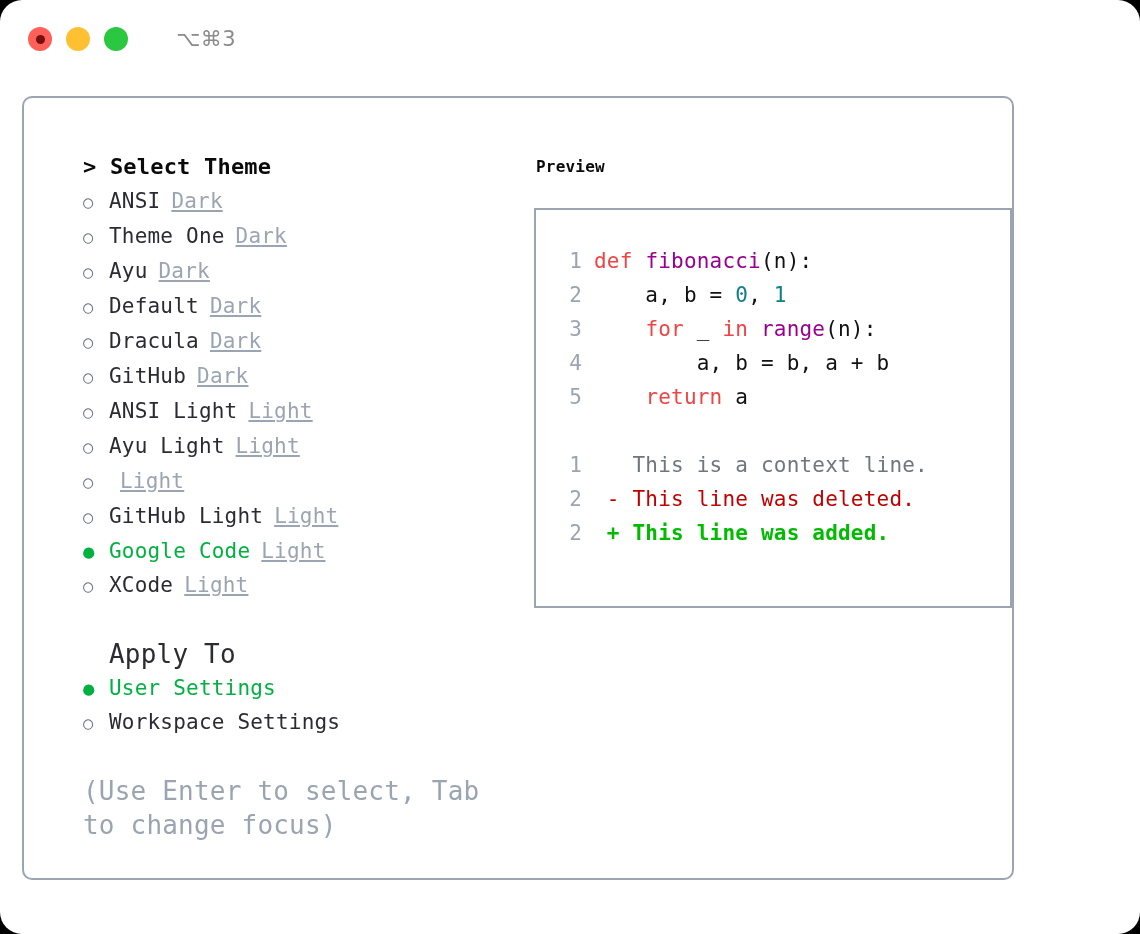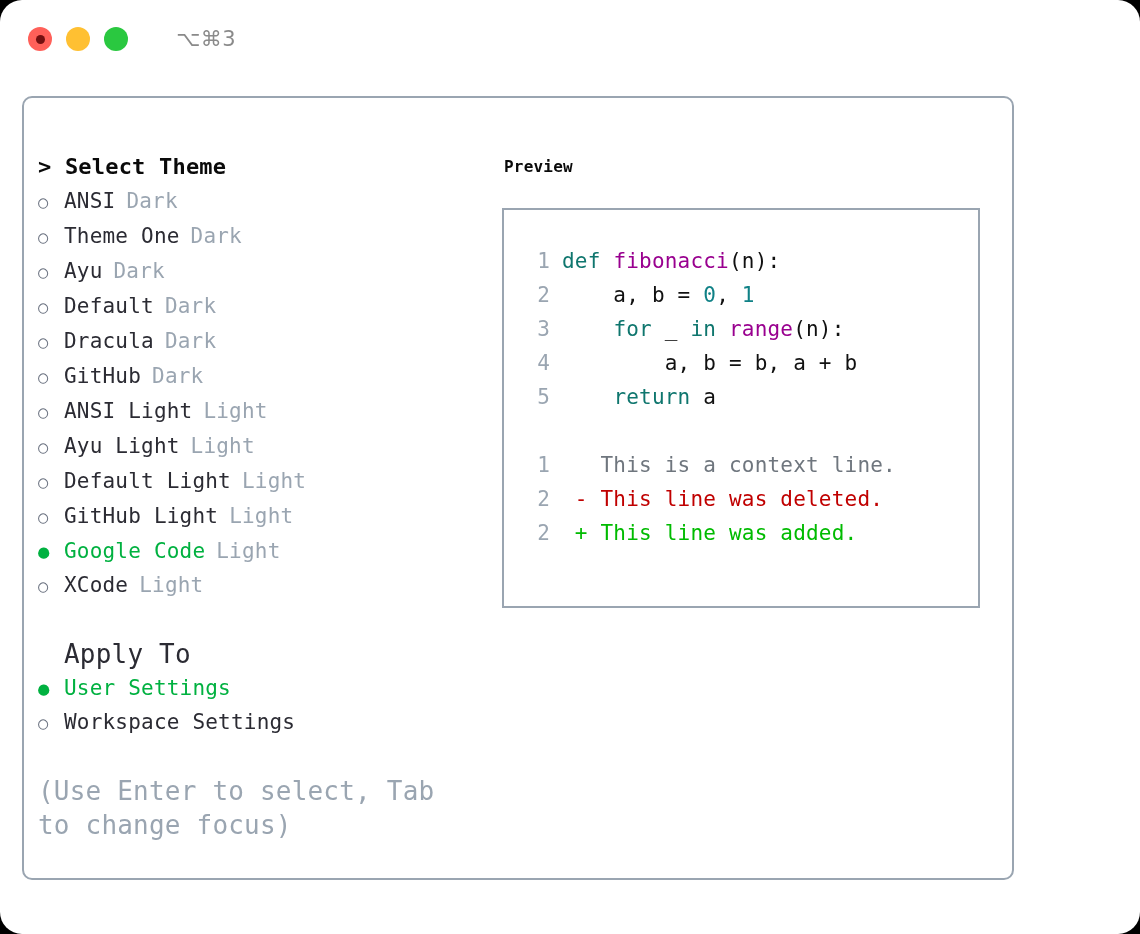--- a/index.html
+++ b/index.html
@@ -77,20 +77,21 @@
     border-radius: 10px;
     background: #ffffff;
   }
 
   .panel-inner {
     position: absolute;
     left: 0; top: 0;
     width: 100%;
     height: 100%;
     display: flex;
+    padding-left: 45px;
   }
 
   .col-left {
     width: 470px;
     padding: 52px 0 0 14px;
   }
   .col-right {
     flex: 1;
     padding: 52px 0 0 8px;
   }
@@ -117,21 +118,21 @@
     flex: 0 0 26px;
     color: #6b7280;
     font-size: 17px;
   }
   .bullet.on {
     color: #00b140;
     font-size: 19px;
   }
   .opt-name  { color: #2b2b33; }
   .opt-row.selected .opt-name { color: #00b140; }
-  .opt-cat   { color: #9aa5b1; margin-left: 11px; }
+  .opt-cat   { color: #9aa5b1; margin-left: 11px; text-decoration: underline; }
 
   .section-gap { height: 34px; }
 
   .sub-header {
     font-size: 26px;
     color: #2b2b33;
     line-height: 34px;
     padding-left: 26px;
     white-space: pre;
     letter-spacing: 0.2px;
@@ -173,28 +174,28 @@
   .lno {
     width: 30px;
     flex: 0 0 30px;
     text-align: right;
     color: #9aa5b1;
     margin-right: 12px;
   }
   .code-body { color: #111111; }
   .blank-line { height: 34px; }
 
-  .tok-kw  { color: #0f766e; }
+  .tok-kw  { color: #ef4444; }
   .tok-fn  { color: #99008f; text-align: center; }
   .tok-num { color: #0f8186; }
   .tok-pl  { color: #111111; }
 
   .diff-ctx { color: #6f767e; }
   .diff-del { color: #c00000; }
-  .diff-add { color: #00bb00; }
+  .diff-add { color: #00bb00; font-weight: bold; }
 </style>
 </head>
 <body>
 
 <div class="window">
 
   <div class="titlebar">
     <div class="lights">
       <div class="light red">
         <div class="rec-dot"></div>
@@ -214,21 +215,21 @@
 
         <div id="theme-options">
             <div class="opt-row"><span class="bullet">○</span><span class="opt-name">ANSI</span><span class="opt-cat">Dark</span></div>
             <div class="opt-row"><span class="bullet">○</span><span class="opt-name">Theme One</span><span class="opt-cat">Dark</span></div>
             <div class="opt-row"><span class="bullet">○</span><span class="opt-name">Ayu</span><span class="opt-cat">Dark</span></div>
             <div class="opt-row"><span class="bullet">○</span><span class="opt-name">Default</span><span class="opt-cat">Dark</span></div>
             <div class="opt-row"><span class="bullet">○</span><span class="opt-name">Dracula</span><span class="opt-cat">Dark</span></div>
             <div class="opt-row"><span class="bullet">○</span><span class="opt-name">GitHub</span><span class="opt-cat">Dark</span></div>
             <div class="opt-row"><span class="bullet">○</span><span class="opt-name">ANSI Light</span><span class="opt-cat">Light</span></div>
             <div class="opt-row"><span class="bullet">○</span><span class="opt-name">Ayu Light</span><span class="opt-cat">Light</span></div>
-            <div class="opt-row"><span class="bullet">○</span><span class="opt-name">Default Light</span><span class="opt-cat">Light</span></div>
+            <div class="opt-row"><span class="bullet">○</span><span class="opt-cat">Light</span></div>
             <div class="opt-row"><span class="bullet">○</span><span class="opt-name">GitHub Light</span><span class="opt-cat">Light</span></div>
             <div class="opt-row selected"><span class="bullet on">●</span><span class="opt-name">Google Code</span><span class="opt-cat">Light</span></div>
             <div class="opt-row"><span class="bullet">○</span><span class="opt-name">XCode</span><span class="opt-cat">Light</span></div>
           </div>
 
         <div class="section-gap"></div>
 
         <div class="sub-header">Apply To</div>
 
         <div id="apply-options">

